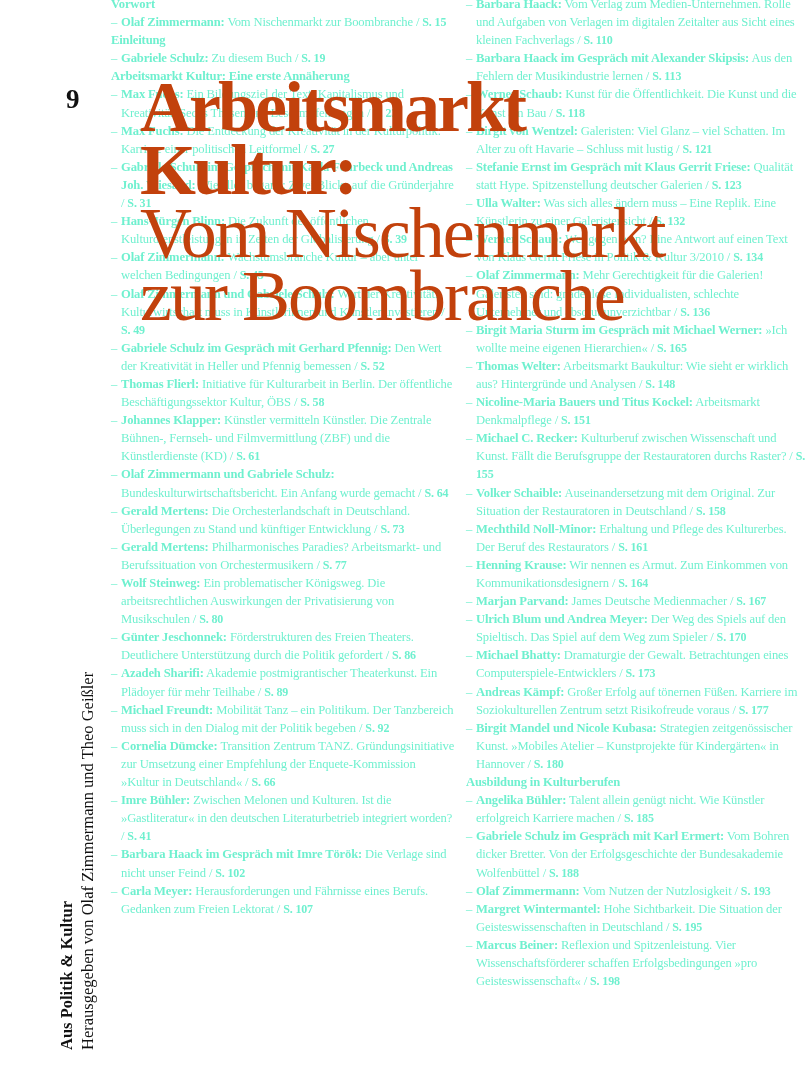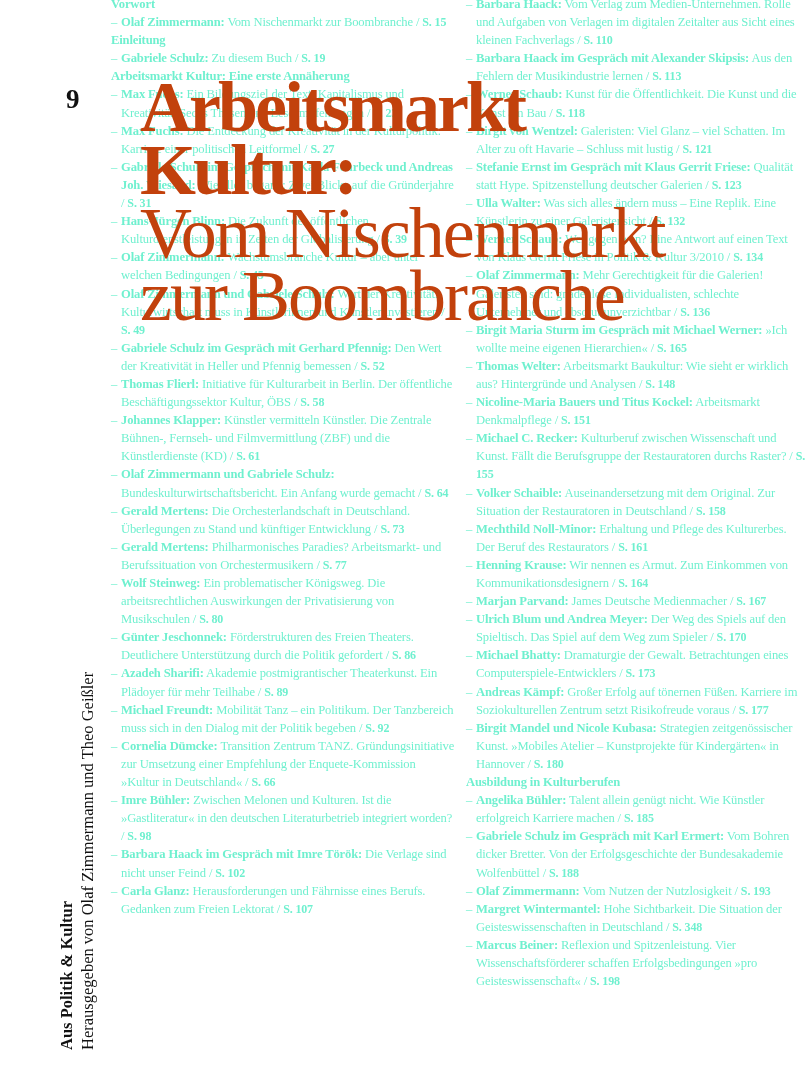--- a/index.html
+++ b/index.html
@@ -62,23 +62,23 @@
     <p class="entry"><span class="dash">–</span><span class="author">Thomas Flierl:</span> <span>Initiative für Kulturarbeit in Berlin. Der öffentliche Beschäftigungssektor Kultur, ÖBS</span><span class="slash"> / </span><span class="page">S. 58</span></p>
     <p class="entry"><span class="dash">–</span><span class="author">Johannes Klapper:</span> <span>Künstler vermitteln Künstler. Die Zentrale Bühnen-, Fernseh- und Filmvermittlung (ZBF) und die Künstlerdienste (KD)</span><span class="slash"> / </span><span class="page">S. 61</span></p>
     <p class="entry"><span class="dash">–</span><span class="author">Olaf Zimmermann und Gabriele Schulz:</span> <span>Bundeskulturwirtschaftsbericht. Ein Anfang wurde gemacht</span><span class="slash"> / </span><span class="page">S. 64</span></p>
     <p class="entry"><span class="dash">–</span><span class="author">Gerald Mertens:</span> <span>Die Orchesterlandschaft in Deutschland. Überlegungen zu Stand und künftiger Entwicklung</span><span class="slash"> / </span><span class="page">S. 73</span></p>
     <p class="entry"><span class="dash">–</span><span class="author">Gerald Mertens:</span> <span>Philharmonisches Paradies? Arbeitsmarkt- und Berufssituation von Orchestermusikern</span><span class="slash"> / </span><span class="page">S. 77</span></p>
     <p class="entry"><span class="dash">–</span><span class="author">Wolf Steinweg:</span> <span>Ein problematischer Königsweg. Die arbeitsrechtlichen Auswirkungen der Privatisierung von Musikschulen</span><span class="slash"> / </span><span class="page">S. 80</span></p>
     <p class="entry"><span class="dash">–</span><span class="author">Günter Jeschonnek:</span> <span>Förderstrukturen des Freien Theaters. Deutlichere Unterstützung durch die Politik gefordert</span><span class="slash"> / </span><span class="page">S. 86</span></p>
     <p class="entry"><span class="dash">–</span><span class="author">Azadeh Sharifi:</span> <span>Akademie postmigrantischer Theaterkunst. Ein Plädoyer für mehr Teilhabe</span><span class="slash"> / </span><span class="page">S. 89</span></p>
     <p class="entry"><span class="dash">–</span><span class="author">Michael Freundt:</span> <span>Mobilität Tanz – ein Politikum. Der Tanzbereich muss sich in den Dialog mit der Politik begeben</span><span class="slash"> / </span><span class="page">S. 92</span></p>
     <p class="entry"><span class="dash">–</span><span class="author">Cornelia Dümcke:</span> <span>Transition Zentrum TANZ. Gründungsinitiative zur Umsetzung einer Empfehlung der Enquete-Kommission »Kultur in Deutschland«</span><span class="slash"> / </span><span class="page">S. 66</span></p>
-    <p class="entry"><span class="dash">–</span><span class="author">Imre Bühler:</span> <span>Zwischen Melonen und Kulturen. Ist die »Gastliteratur« in den deutschen Literaturbetrieb integriert worden?</span><span class="slash"> / </span><span class="page">S. 98</span></p>
+    <p class="entry"><span class="dash">–</span><span class="author">Imre Bühler:</span> <span>Zwischen Melonen und Kulturen. Ist die »Gastliteratur« in den deutschen Literaturbetrieb integriert worden?</span><span class="slash"> / </span><span class="page">S. 41</span></p>
     <p class="entry"><span class="dash">–</span><span class="author">Barbara Haack im Gespräch mit Imre Török:</span> <span>Die Verlage sind nicht unser Feind</span><span class="slash"> / </span><span class="page">S. 102</span></p>
-    <p class="entry"><span class="dash">–</span><span class="author">Carla Glanz:</span> <span>Herausforderungen und Fährnisse eines Berufs. Gedanken zum Freien Lektorat</span><span class="slash"> / </span><span class="page">S. 107</span></p>
+    <p class="entry"><span class="dash">–</span><span class="author">Carla Meyer:</span> <span>Herausforderungen und Fährnisse eines Berufs. Gedanken zum Freien Lektorat</span><span class="slash"> / </span><span class="page">S. 107</span></p>
   </div>
 <div class="toc-col right">
     <p class="entry"><span class="dash">–</span><span class="author">Barbara Haack:</span> <span>Vom Verlag zum Medien-Unternehmen. Rolle und Aufgaben von Verlagen im digitalen Zeitalter aus Sicht eines kleinen Fachverlags</span><span class="slash"> / </span><span class="page">S. 110</span></p>
     <p class="entry"><span class="dash">–</span><span class="author">Barbara Haack im Gespräch mit Alexander Skipsis:</span> <span>Aus den Fehlern der Musikindustrie lernen</span><span class="slash"> / </span><span class="page">S. 113</span></p>
     <p class="entry"><span class="dash">–</span><span class="author">Werner Schaub:</span> <span>Kunst für die Öffentlichkeit. Die Kunst und die Kunst am Bau</span><span class="slash"> / </span><span class="page">S. 118</span></p>
     <p class="entry"><span class="dash">–</span><span class="author">Birgit von Wentzel:</span> <span>Galeristen: Viel Glanz – viel Schatten. Im Alter zu oft Havarie – Schluss mit lustig</span><span class="slash"> / </span><span class="page">S. 121</span></p>
     <p class="entry"><span class="dash">–</span><span class="author">Stefanie Ernst im Gespräch mit Klaus Gerrit Friese:</span> <span>Qualität statt Hype. Spitzenstellung deutscher Galerien</span><span class="slash"> / </span><span class="page">S. 123</span></p>
     <p class="entry"><span class="dash">–</span><span class="author">Ulla Walter:</span> <span>Was sich alles ändern muss – Eine Replik. Eine Künstlerin zu einer Galeristensicht</span><span class="slash"> / </span><span class="page">S. 132</span></p>
     <p class="entry"><span class="dash">–</span><span class="author">Werner Schaub:</span> <span>Wer gegen wen? Eine Antwort auf einen Text von Klaus Gerrit Friese in Politik &amp; Kultur 3/2010</span><span class="slash"> / </span><span class="page">S. 134</span></p>
     <p class="entry"><span class="dash">–</span><span class="author">Olaf Zimmermann:</span> <span>Mehr Gerechtigkeit für die Galerien! Galeristen sind: gnadenlose Individualisten, schlechte Unternehmer und absolut unverzichtbar</span><span class="slash"> / </span><span class="page">S. 136</span></p>
@@ -91,21 +91,21 @@
     <p class="entry"><span class="dash">–</span><span class="author">Henning Krause:</span> <span>Wir nennen es Armut. Zum Einkommen von Kommunikationsdesignern</span><span class="slash"> / </span><span class="page">S. 164</span></p>
     <p class="entry"><span class="dash">–</span><span class="author">Marjan Parvand:</span> <span>James Deutsche Medienmacher</span><span class="slash"> / </span><span class="page">S. 167</span></p>
     <p class="entry"><span class="dash">–</span><span class="author">Ulrich Blum und Andrea Meyer:</span> <span>Der Weg des Spiels auf den Spieltisch. Das Spiel auf dem Weg zum Spieler</span><span class="slash"> / </span><span class="page">S. 170</span></p>
     <p class="entry"><span class="dash">–</span><span class="author">Michael Bhatty:</span> <span>Dramaturgie der Gewalt. Betrachtungen eines Computerspiele-Entwicklers</span><span class="slash"> / </span><span class="page">S. 173</span></p>
     <p class="entry"><span class="dash">–</span><span class="author">Andreas Kämpf:</span> <span>Großer Erfolg auf tönernen Füßen. Karriere im Soziokulturellen Zentrum setzt Risikofreude voraus</span><span class="slash"> / </span><span class="page">S. 177</span></p>
     <p class="entry"><span class="dash">–</span><span class="author">Birgit Mandel und Nicole Kubasa:</span> <span>Strategien zeitgenössischer Kunst. »Mobiles Atelier – Kunstprojekte für Kindergärten« in Hannover</span><span class="slash"> / </span><span class="page">S. 180</span></p>
     <p class="sec">Ausbildung in Kulturberufen</p>
     <p class="entry"><span class="dash">–</span><span class="author">Angelika Bühler:</span> <span>Talent allein genügt nicht. Wie Künstler erfolgreich Karriere machen</span><span class="slash"> / </span><span class="page">S. 185</span></p>
     <p class="entry"><span class="dash">–</span><span class="author">Gabriele Schulz im Gespräch mit Karl Ermert:</span> <span>Vom Bohren dicker Bretter. Von der Erfolgsgeschichte der Bundesakademie Wolfenbüttel</span><span class="slash"> / </span><span class="page">S. 188</span></p>
     <p class="entry"><span class="dash">–</span><span class="author">Olaf Zimmermann:</span> <span>Vom Nutzen der Nutzlosigkeit</span><span class="slash"> / </span><span class="page">S. 193</span></p>
-    <p class="entry"><span class="dash">–</span><span class="author">Margret Wintermantel:</span> <span>Hohe Sichtbarkeit. Die Situation der Geisteswissenschaften in Deutschland</span><span class="slash"> / </span><span class="page">S. 348</span></p>
+    <p class="entry"><span class="dash">–</span><span class="author">Margret Wintermantel:</span> <span>Hohe Sichtbarkeit. Die Situation der Geisteswissenschaften in Deutschland</span><span class="slash"> / </span><span class="page">S. 195</span></p>
     <p class="entry"><span class="dash">–</span><span class="author">Marcus Beiner:</span> <span>Reflexion und Spitzenleistung. Vier Wissenschaftsförderer schaffen Erfolgsbedingungen »pro Geisteswissenschaft«</span><span class="slash"> / </span><span class="page">S. 198</span></p>
   </div>
 
 <div class="vol-number">9</div>
 
 <div class="title-block">
   <span class="title-line bold">Arbeitsmarkt</span>
   <span class="title-line bold">Kultur:</span>
   <span class="title-line">Vom Nischenmarkt</span>
   <span class="title-line">zur Boombranche</span>

